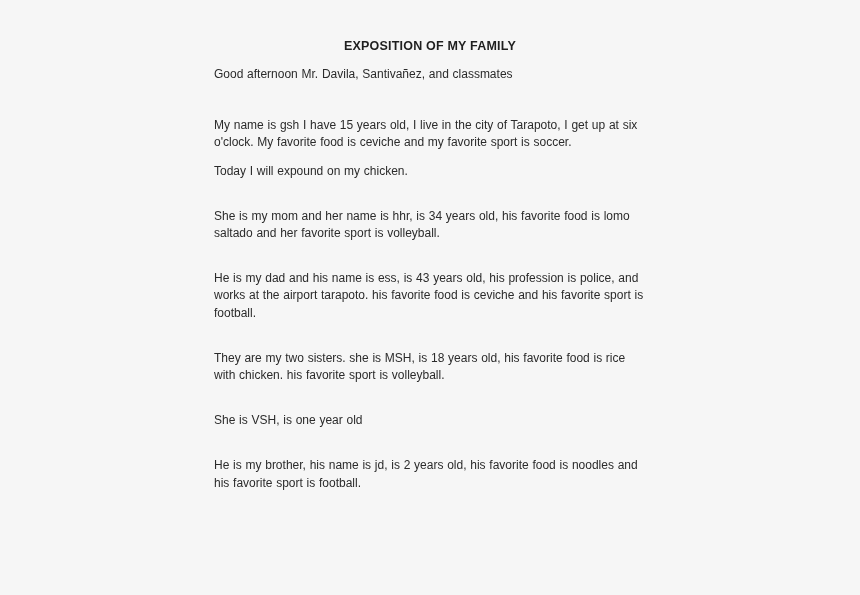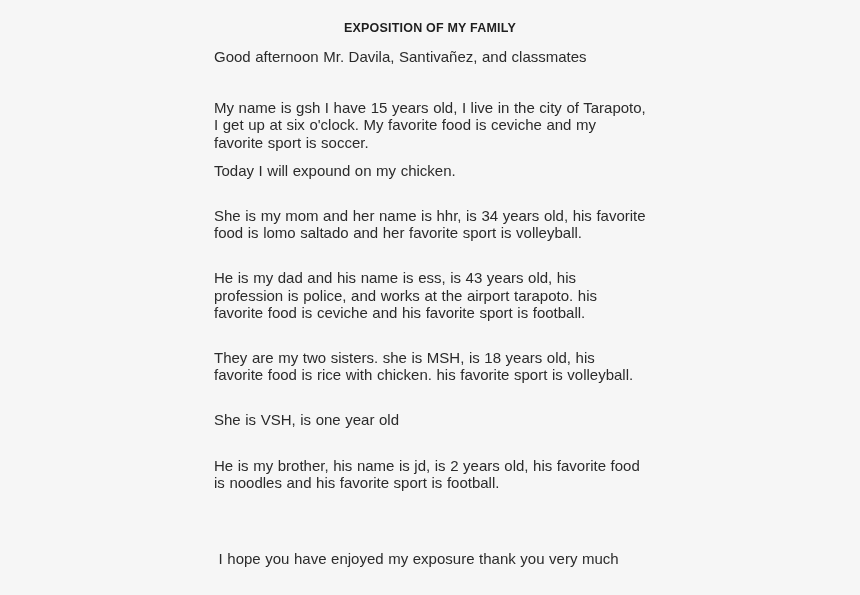--- a/index.html
+++ b/index.html
@@ -18,36 +18,36 @@
   .page {
     position: relative;
     width: 860px;
     height: 595px;
     background: #f6f6f6;
   }
 
   .doc-body {
     position: absolute;
     left: 214px;
-    top: 20px;
+    top: 38px;
     width: 432px;
   }
 
   .doc-title {
     font-size: 12.5px;
     font-weight: bold;
     text-align: center;
     letter-spacing: 0.2px;
     line-height: 17px;
     margin: 0 0 11px 0;
     color: #1f1f1f;
   }
 
   .para {
-    font-size: 15px;
+    font-size: 12px;
     line-height: 17.2px;
     margin: 0;
     text-align: left;
     color: #2b2b2b;
     word-spacing: 0.4px;
   }
 
   
   .gap-greeting { height: 34px; }
   .gap-block    { height: 28px; }
@@ -94,16 +94,15 @@
 
     <div class="gap-block"></div>
 
     <p class="para">He is my brother, his name is jd, is 2 years old, his favorite food is noodles and his favorite sport is football.</p>
 
     <div class="gap-large"></div>
 
 
     <div class="gap-tight"></div>
 
-    <p class="para indent-space"> I hope you have enjoyed my exposure thank you very much</p>
 
   </div>
 </div>
 
 </body></html>

